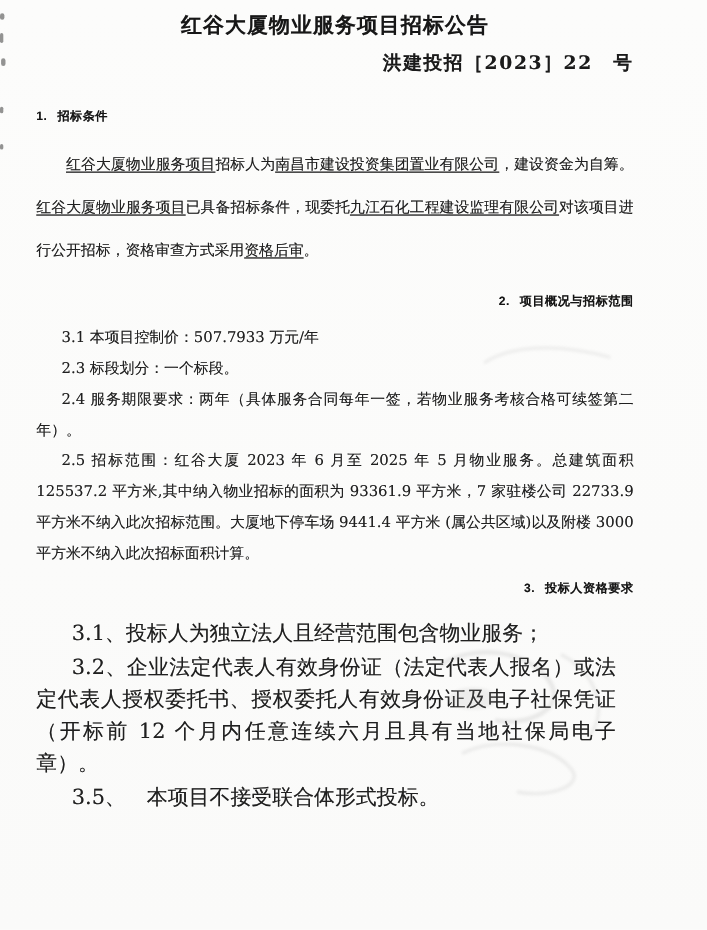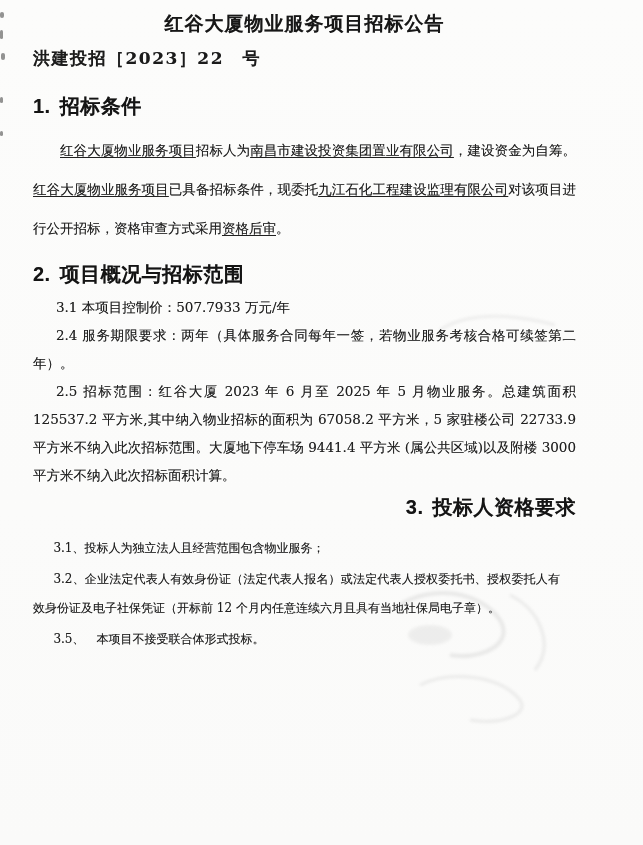--- a/index.html
+++ b/index.html
@@ -18,48 +18,48 @@
     padding:10px 67px 0 33px; 
   }
   .doc-text{ text-shadow:0 0 .6px rgba(45,45,45,.5); }
 
   .title{
     text-align:center;
     font-size:19px;font-weight:bold;letter-spacing:1px;
     line-height:26px;margin:0;color:#171717;
   }
   .docnum{
-    text-align:left;
+    text-align:right;
     font-size:17px;font-weight:bold;letter-spacing:1.5px;
     line-height:24px;margin:10px 0 0 0;color:#1b1b1b;
   }
   h2.sec{
     font-family:"Liberation Sans","DejaVu Sans",sans-serif;
-    font-size:20px;font-weight:bold;letter-spacing:.5px;
+    font-size:11px;font-weight:bold;letter-spacing:.5px;
     color:#141414;line-height:21px;margin:0;
   }
   h2.sec .h-num{margin-right:9px;}
   #sec1-h{margin-top:26px;}
-  #sec2-h{margin-top:16px;}
+  #sec2-h{margin-top:16px;text-align:right;}
   #sec3-h{margin-top:8px;text-align:right;}
 
   .para{
     font-size:13.5px;line-height:39px;margin:14px 0 0 0;
     text-align:justify;text-indent:2em;color:#202020;
   }
   .u{text-decoration:underline;text-underline-offset:2px;text-decoration-thickness:1px;}
 
   .items2{margin-top:8px;}
   .items2 p{
     font-size:13.5px;line-height:28px;margin:0;
     text-align:justify;text-indent:1.7em;color:#202020;
   }
   .items3{margin-top:16px;}
   .items3 p{
-    font-size:12px;line-height:29px;margin:2px 16px 0 0;
+    font-size:19px;line-height:29px;margin:2px 16px 0 0;
     text-align:justify;text-indent:1.7em;color:#202020;
   }
 
   
   .speck{position:absolute;background:#3c3c3c;opacity:.55;border-radius:2px;}
   .smudge{position:absolute;opacity:.16;filter:blur(1.5px);pointer-events:none;}
 </style>
 </head>
 <body>
 
@@ -69,22 +69,23 @@
   <div class="docnum">洪建投招［2023］22　号</div>
 
   <h2 class="sec" id="sec1-h"><span class="h-num">1.</span><span>招标条件</span></h2>
 
   <p class="para"><span class="u">红谷大厦物业服务项目</span><span>招标人为</span><span class="u">南昌市建设投资集团置业有限公司</span><span>，建设资金为自筹。</span><span class="u">红谷大厦物业服务项目</span><span>已具备招标条件，现委托</span><span class="u">九江石化工程建设监理有限公司</span><span>对该项目进行公开招标，资格审查方式采用</span><span class="u">资格后审</span><span>。</span></p>
 
   <h2 class="sec" id="sec2-h"><span class="h-num">2.</span><span>项目概况与招标范围</span></h2>
 
   <div class="items2">
     <p>3.1 本项目控制价：507.7933 万元/年</p>
+    <p>2.3 标段划分：一个标段。</p>
     <p>2.4 服务期限要求：两年（具体服务合同每年一签，若物业服务考核合格可续签第二年）。</p>
-    <p>2.5 招标范围：红谷大厦 2023 年 6 月至 2025 年 5 月物业服务。总建筑面积 125537.2 平方米,其中纳入物业招标的面积为 67058.2 平方米，5 家驻楼公司 22733.9 平方米不纳入此次招标范围。大厦地下停车场 9441.4 平方米 (属公共区域)以及附楼 3000 平方米不纳入此次招标面积计算。</p>
+    <p>2.5 招标范围：红谷大厦 2023 年 6 月至 2025 年 5 月物业服务。总建筑面积 125537.2 平方米,其中纳入物业招标的面积为 93361.9 平方米，7 家驻楼公司 22733.9 平方米不纳入此次招标范围。大厦地下停车场 9441.4 平方米 (属公共区域)以及附楼 3000 平方米不纳入此次招标面积计算。</p>
   </div>
 
   <h2 class="sec" id="sec3-h"><span class="h-num">3.</span><span>投标人资格要求</span></h2>
 
   <div class="items3">
     <p>3.1、投标人为独立法人且经营范围包含物业服务；</p>
     <p>3.2、企业法定代表人有效身份证（法定代表人报名）或法定代表人授权委托书、授权委托人有效身份证及电子社保凭证（开标前 12 个月内任意连续六月且具有当地社保局电子章）。</p>
     <p>3.5、　本项目不接受联合体形式投标。</p>
   </div>
 

